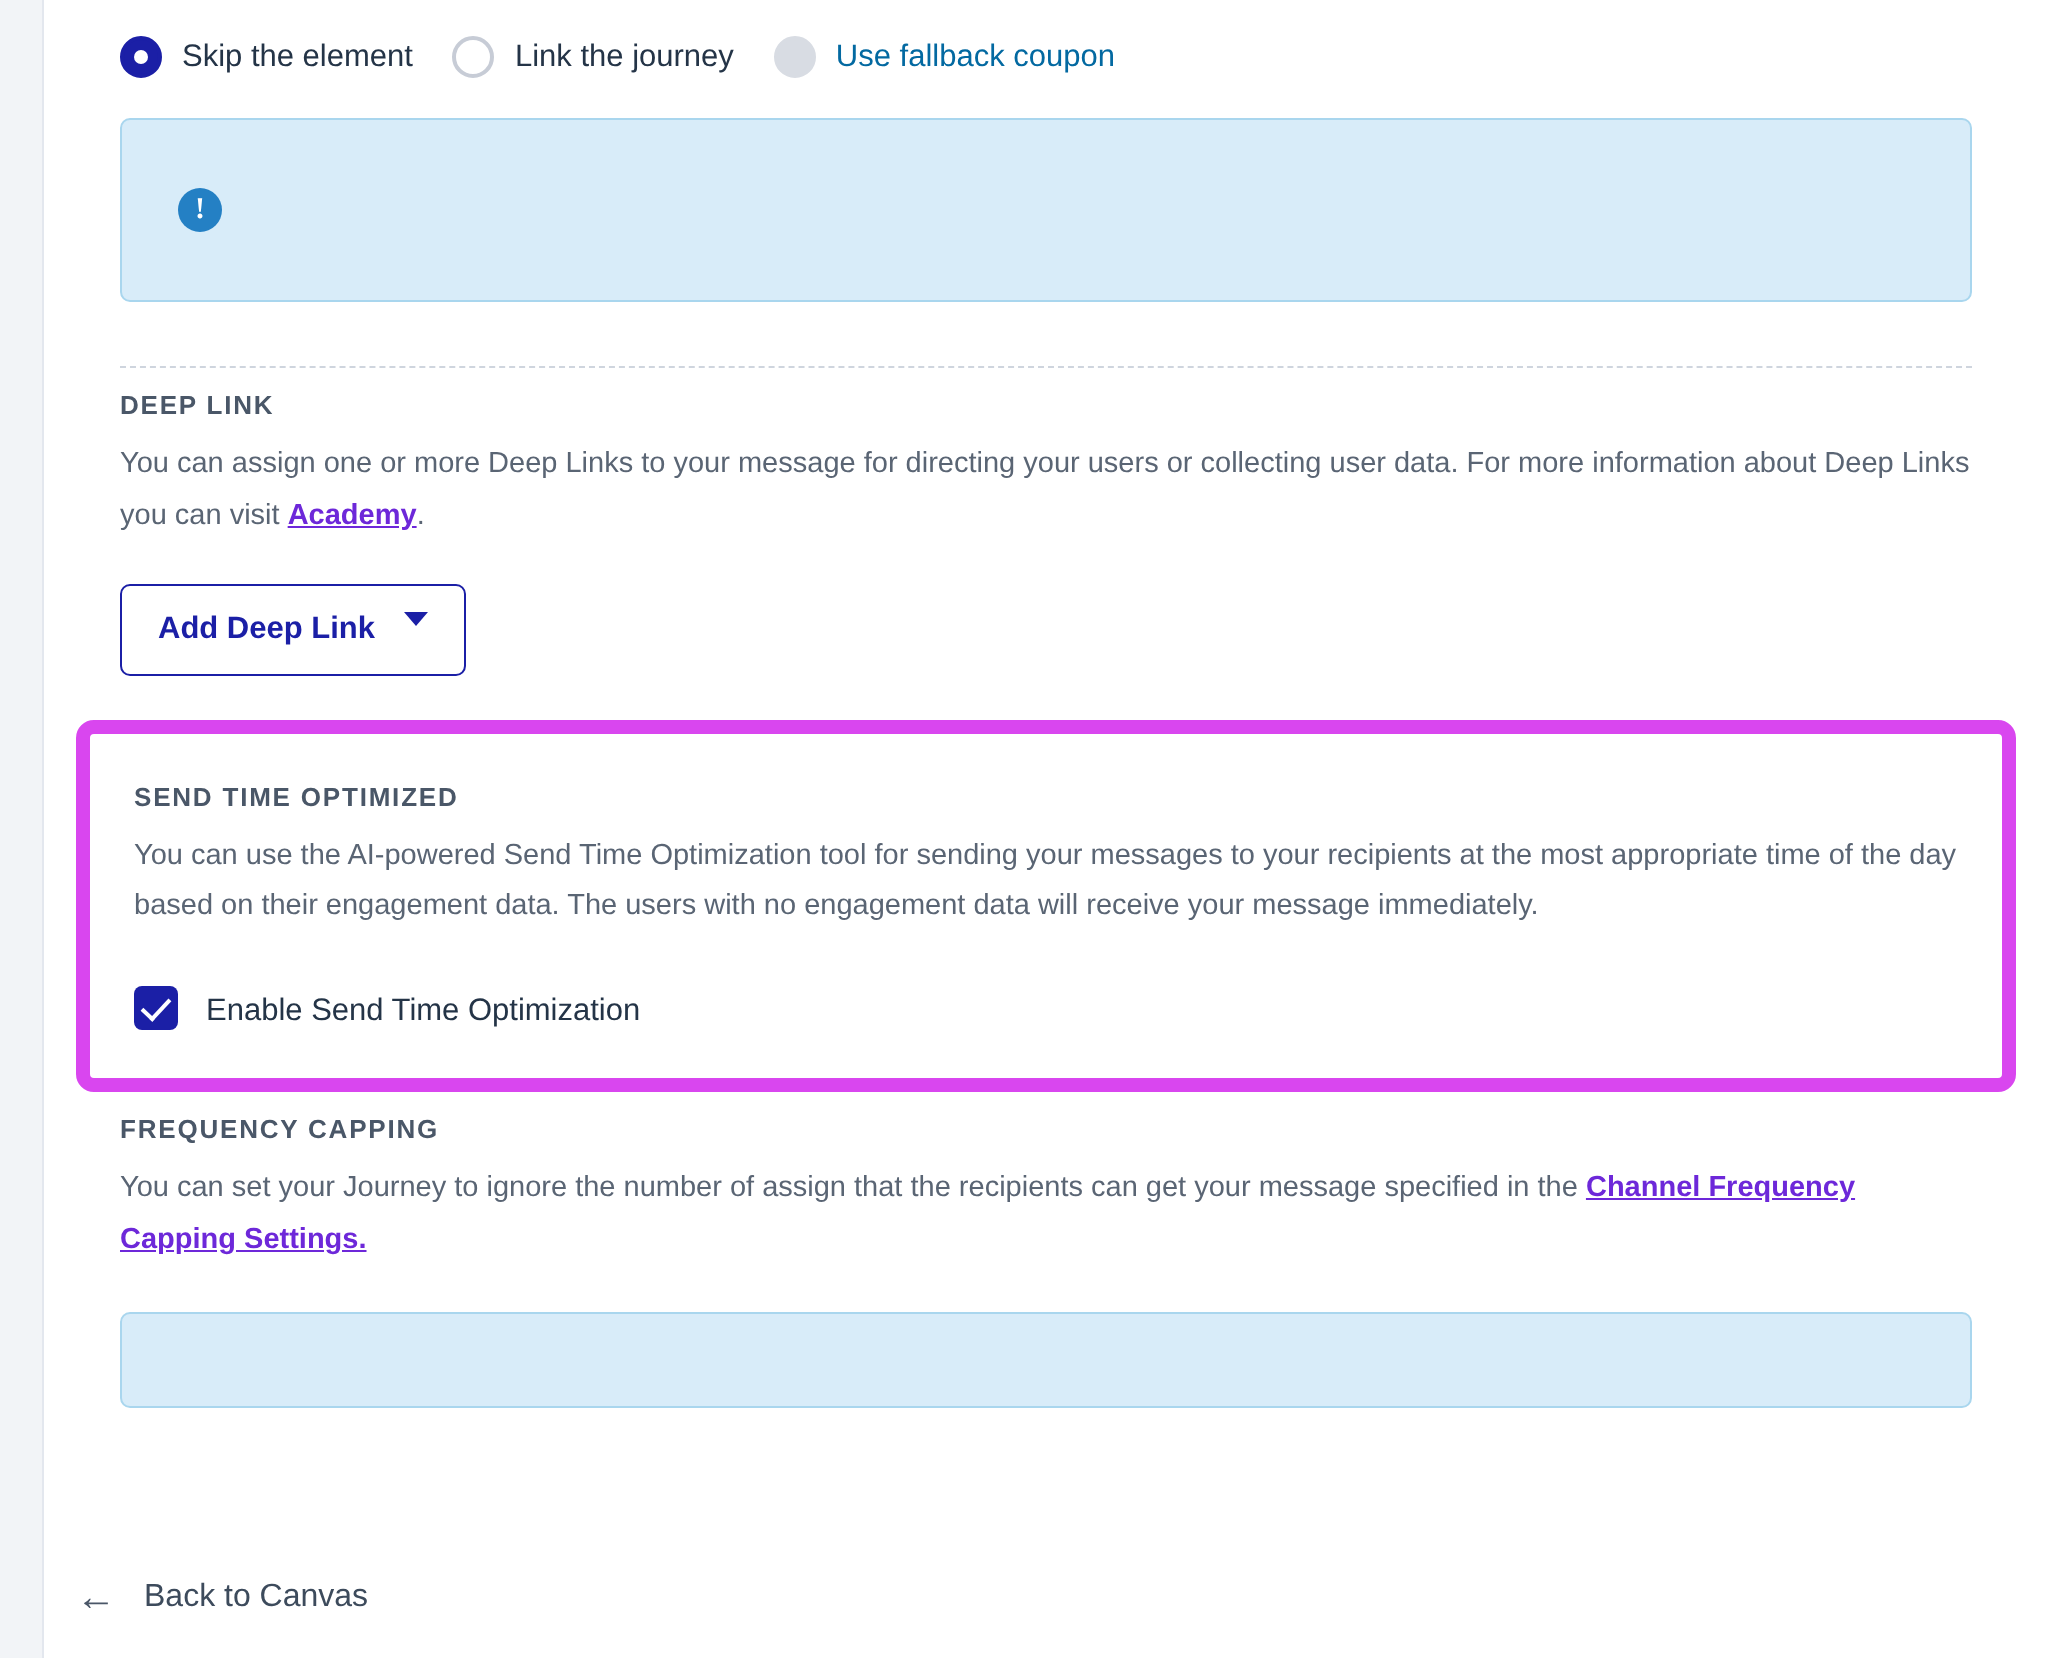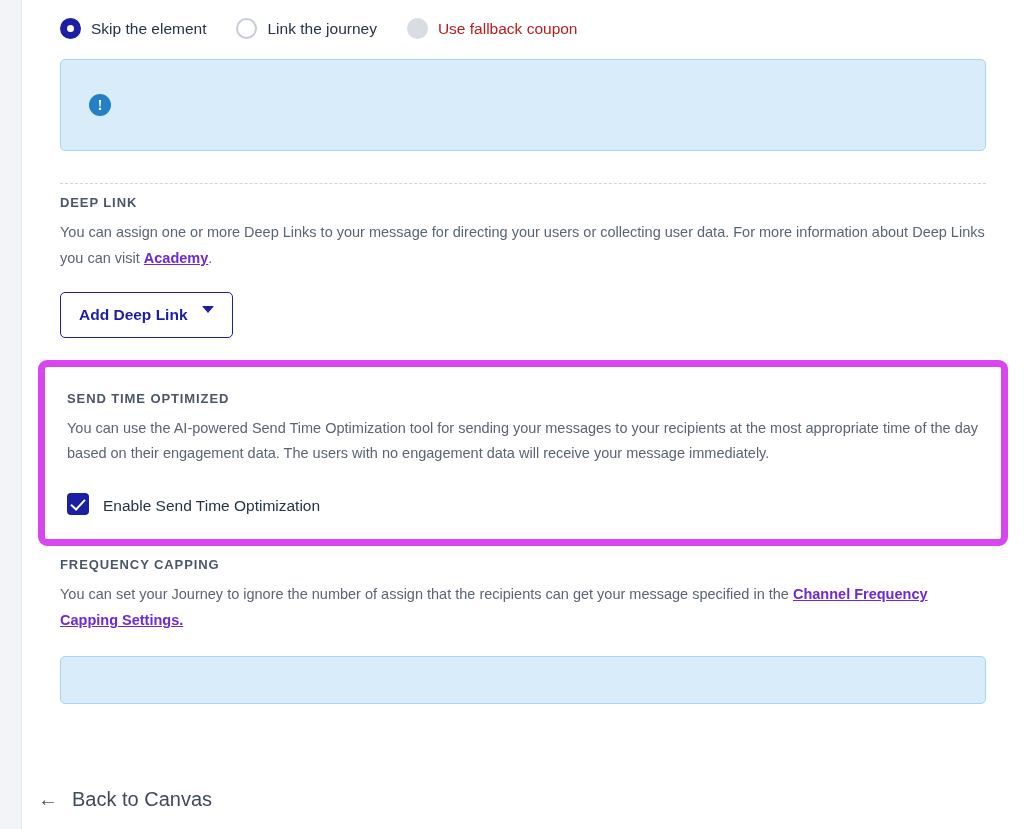--- a/index.html
+++ b/index.html
@@ -39,32 +39,32 @@
     width: 1002px;
     height: 829px;
     background: #ffffff;
     padding: 0;
   }
 
   
   .radio-row {
     display: flex;
     align-items: center;
-    gap: 30px;
+    gap: 20px;
     padding: 18px 0 14px 38px;
   }
   .radio-opt {
     display: flex;
     align-items: center;
     gap: 10px;
     font-size: 15.5px;
     color: #243447;
     cursor: pointer;
   }
-  .radio-opt.disabled { color: #b91c1c; cursor: default; }
+  .radio-opt.disabled { color: #0369a1; cursor: default; }
   .radio-circle {
     width: 21px;
     height: 21px;
     border-radius: 50%;
     border: 2px solid #c7ccd6;
     background: #ffffff;
     display: inline-block;
     position: relative;
     flex: none;
   }
@@ -233,21 +233,21 @@
     align-items: center;
     padding-left: 16px;
     gap: 14px;
   }
   .back-arrow {
     font-size: 20px;
     color: #4a5768;
     line-height: 1;
   }
   .back-label {
-    font-size: 20px;
+    font-size: 16px;
     color: #3d4b5c;
   }
 </style>
 </head>
 <body>
 
 <div id="page">
 
   <div class="left-rail"></div>
 

